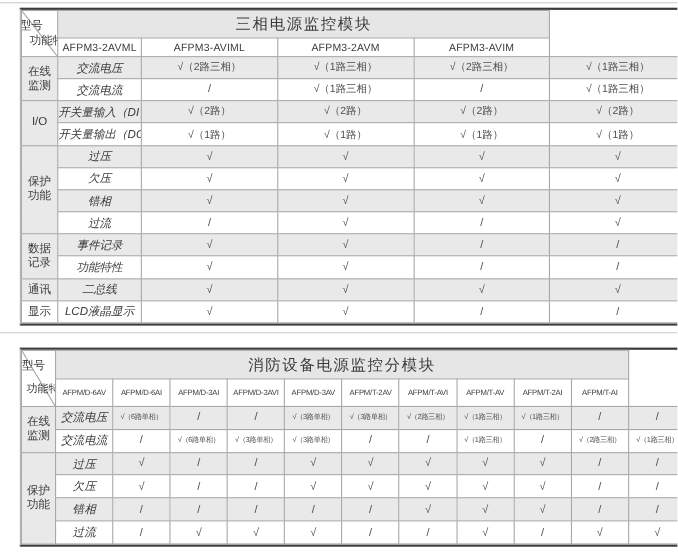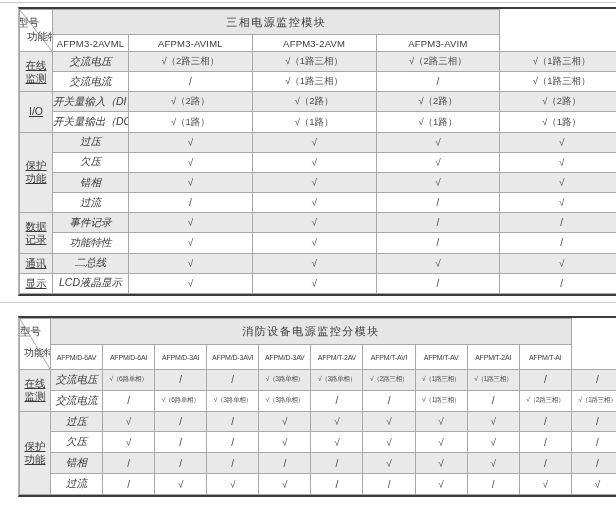--- a/index.html
+++ b/index.html
@@ -42,31 +42,31 @@
   .t2 col.c-cat{width:31px;} .t2 col.c-label{width:52px;}
   .t1 thead tr:first-child{height:25px;} .t1 thead tr:nth-child(2){height:17px;}
   .t2 thead tr:first-child{height:26px;} .t2 thead tr:nth-child(2){height:25px;}
   .corner{position:relative;background:#fff;}
   .diag{position:absolute;left:0;top:0;width:100%;height:100%;display:block;}
   .diag line{stroke:var(--grid-line);stroke-width:1;}
   .corner-model{position:absolute;top:6px;right:13px;font-size:10.5px;}
   .corner-feature{position:absolute;bottom:7px;left:7px;font-size:10.5px;}
   .t2 .corner-model{top:6px;right:9px;}
   .t2 .corner-feature{bottom:9px;left:4px;font-size:10px;}
-  .band{background:var(--band-bg);font-size:11px;letter-spacing:1.5px;}
+  .band{background:var(--band-bg);font-size:14px;letter-spacing:1.5px;}
   .colhead{background:#fff;font-size:9.5px;letter-spacing:.2px;}
   .t2 .colhead{font-size:7px;letter-spacing:-.2px;}
   .cat{background:#fff;font-size:10.5px;line-height:1.25;white-space:pre-line;}
   .rowlabel{font-size:10.5px;font-style:italic;}
   .t2 .rowlabel{font-size:10.5px;}
   .val{font-size:10px;color:#4d4d4d;}
   .t1 .val.long{font-size:9.5px;}
   .t2 .val.long{font-size:6.7px;letter-spacing:-.4px;}
   tr.shade td{background:var(--row-shade-bg);}
-  td.cat{background:#fff;text-decoration:underline;}
+  td.cat{background:#fff;}
 </style>
 </head>
 <body>
 
 <div class="page">
   <div class="rule rule-top"></div>
 
   <div class="twrap t1wrap">
     <table class="t1" id="t1">
         <colgroup>

